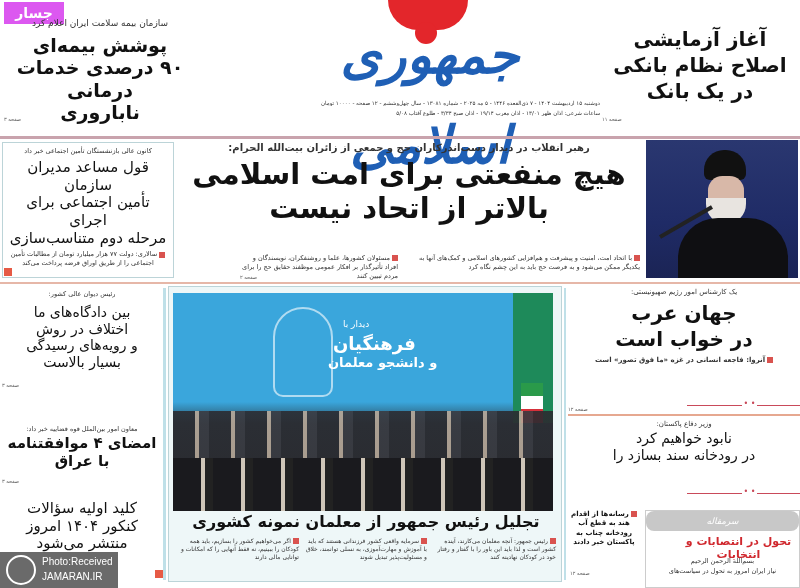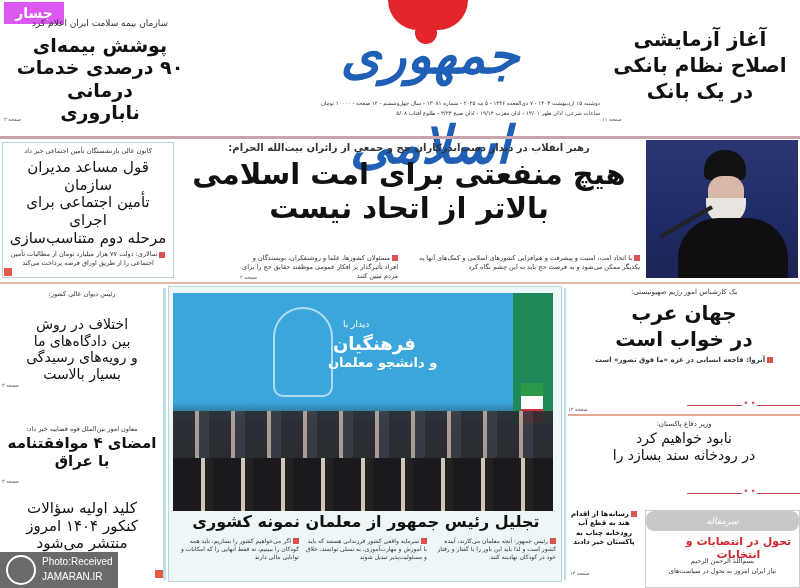--- a/index.html
+++ b/index.html
@@ -72,23 +72,23 @@
   <div class="abs" style="left:58px;top:10px;width:42px;height:30px;background:#111;border-radius:20px 20px 6px 6px;"></div>
   <div class="abs" style="left:62px;top:36px;width:36px;height:36px;background:#d8b8a8;border-radius:40%;"></div>
   <div class="abs" style="left:60px;top:58px;width:40px;height:26px;background:#e8e4e0;border-radius:0 0 20px 20px;"></div>
   <div class="abs" style="left:32px;top:78px;width:110px;height:70px;background:#0f0f12;border-radius:40px 40px 0 0;"></div>
   <div class="abs" style="left:10px;top:80px;width:60px;height:4px;background:#222;transform:rotate(-30deg);"></div>
 </div>
 
 <div class="abs rule-pink" style="left:0;top:282px;width:800px;height:2px;background:#e6b7a8;"></div>
 
 <div class="abs center" style="left:2px;top:290px;width:160px;">
-  <div class="kicker" style="font-size:6.5px;margin-bottom:18px;">رئیس دیوان عالی کشور:</div>
+  <div class="kicker" style="font-size:6.5px;margin-bottom:6px;">رئیس دیوان عالی کشور:</div>
+  <div class="head" style="font-size:14px;font-weight:normal;">بین دادگاه‌های ما</div>
   <div class="head" style="font-size:14px;font-weight:normal;">اختلاف در روش</div>
-  <div class="head" style="font-size:14px;font-weight:normal;">بین دادگاه‌های ما</div>
   <div class="head" style="font-size:14px;font-weight:normal;">و رویه‌های رسیدگی</div>
   <div class="head" style="font-size:14px;font-weight:normal;">بسیار بالاست</div>
 </div>
 <div class="abs pageref" style="left:2px;top:382px;">صفحه ۳</div>
 <div class="abs divider" style="left:12px;top:405px;width:125px;"></div>
 
 <div class="abs center" style="left:2px;top:425px;width:160px;">
   <div class="kicker" style="font-size:6.5px;margin-bottom:2px;">معاون امور بین‌الملل قوه قضاییه خبر داد:</div>
   <div class="head" style="font-size:15px;">امضای ۴ موافقتنامه</div>
   <div class="head" style="font-size:15px;">با عراق</div>

